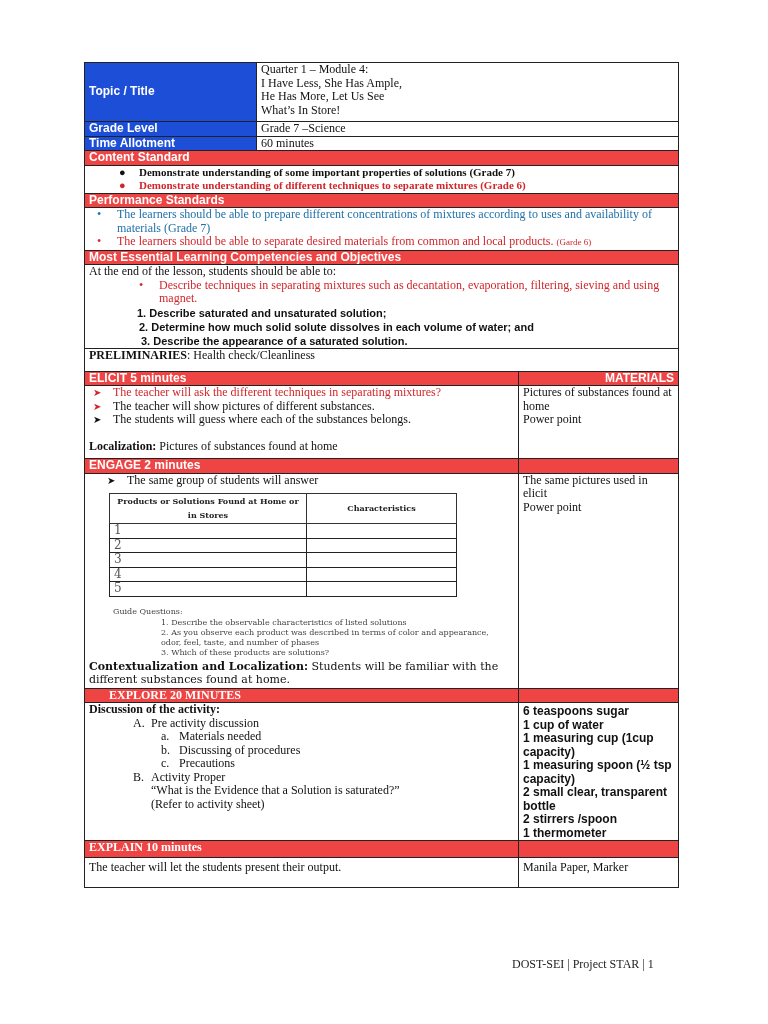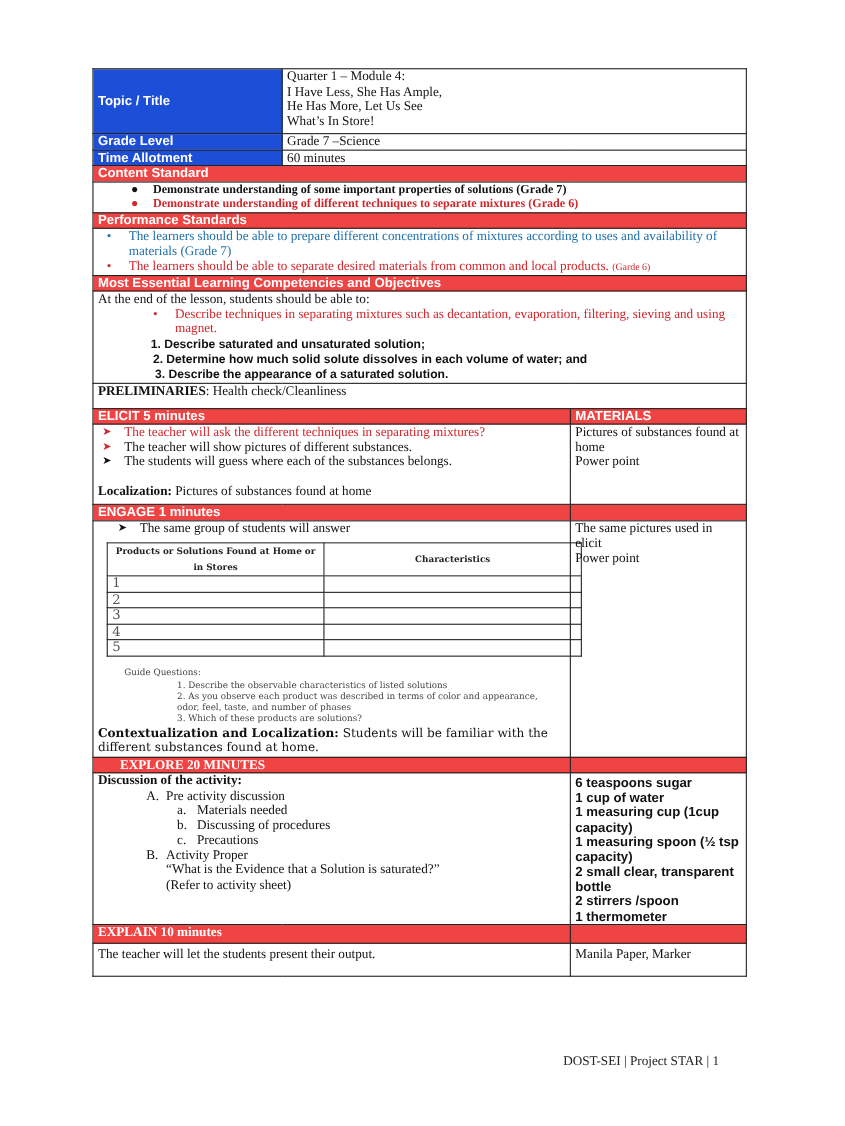--- a/index.html
+++ b/index.html
@@ -11,21 +11,21 @@
   .lbl { background:#1d4ed8; color:#fff; font-family:"Liberation Sans", sans-serif; font-weight:bold; font-size:12px; vertical-align:middle !important; }
   .red { color:#d1262b; }
   .blue { color:#1f6fa8; }
   .bullet-list { margin:0; padding:0; list-style:none; }
   .bullet-list li { position:relative; padding-left:28px; }
   .bullet-list li .dot { position:absolute; left:8px; top:0; }
   .calibri { font-family:"Liberation Sans", sans-serif; font-weight:bold; font-size:11px; }
   .arrow-list { margin:0; padding:0; list-style:none; }
   .arrow-list li { position:relative; padding-left:24px; }
   .arrow-list li .arr { position:absolute; left:4px; font-size:10px; }
-  .engage-tbl { border-collapse:collapse; margin:6px 0 0 8px; width:432px; font-size:8px; font-family:"DejaVu Serif", serif; }
+  .engage-tbl { border-collapse:collapse; margin:6px 0 0 20px; width:348px; font-size:8px; font-family:"DejaVu Serif", serif; }
   .engage-tbl td, .engage-tbl th { border:1px solid #333; padding:1px 3px; height:12px; color:#555; }
   .engage-tbl th { font-weight:bold; color:#222; font-size:8px; text-align:center; }
   .gq { font-family:"DejaVu Serif", serif; font-size:8px; color:#444; line-height:10px; }
   .mat-bold { font-family:"Liberation Sans", sans-serif; font-weight:bold; font-size:11px; line-height:14.5px; }
   .footer { position:absolute; left:512px; top:957px; font-size:12px; font-family:"Liberation Serif", serif; color:#222; }
 </style>
 </head>
 <body>
 
 <div class="page">
@@ -89,39 +89,39 @@
       <div class="calibri" style="padding-left:50px;line-height:14px">2. Determine how much solid solute dissolves in each volume of water; and</div>
       <div class="calibri" style="padding-left:52px;line-height:14px">3. Describe the appearance of a saturated solution.</div>
     </td>
   </tr>
   <tr>
     <td colspan="3" style="height:22px"><b>PRELIMINARIES</b><span>: Health check/Cleanliness</span></td>
   </tr>
 
   <tr>
     <td colspan="2" class="hdr">ELICIT 5 minutes</td>
-    <td class="hdr" style="text-align:left">MATERIALS</td>
+    <td class="hdr" style="text-align:right">MATERIALS</td>
   </tr>
   <tr>
     <td colspan="2" style="height:72px">
       <ul class="arrow-list">
         <li class="red"><span class="arr">➤</span><span>The teacher will ask the different  techniques in separating mixtures?</span></li>
         <li><span class="arr red">➤</span><span>The teacher will show pictures of different substances.</span></li>
         <li><span class="arr">➤</span><span> The students will guess where each of the substances belongs.</span></li>
       </ul>
       <div style="margin-top:13px"><b>Localization:</b><span> Pictures of substances found at home</span></div>
     </td>
     <td>
       <div>Pictures of substances found at home</div>
       <div>Power point</div>
     </td>
   </tr>
 
   <tr>
-    <td colspan="2" class="hdr">ENGAGE  1 minutes</td>
+    <td colspan="2" class="hdr">ENGAGE  2 minutes</td>
     <td class="hdr"></td>
   </tr>
   <tr>
     <td colspan="2" style="padding-bottom:2px">
       <ul class="arrow-list" style="padding-left:14px">
         <li><span class="arr">➤</span><span>The same group of students will answer</span></li>
       </ul>
       <table class="engage-tbl">
         <tbody>
                 <tr>

